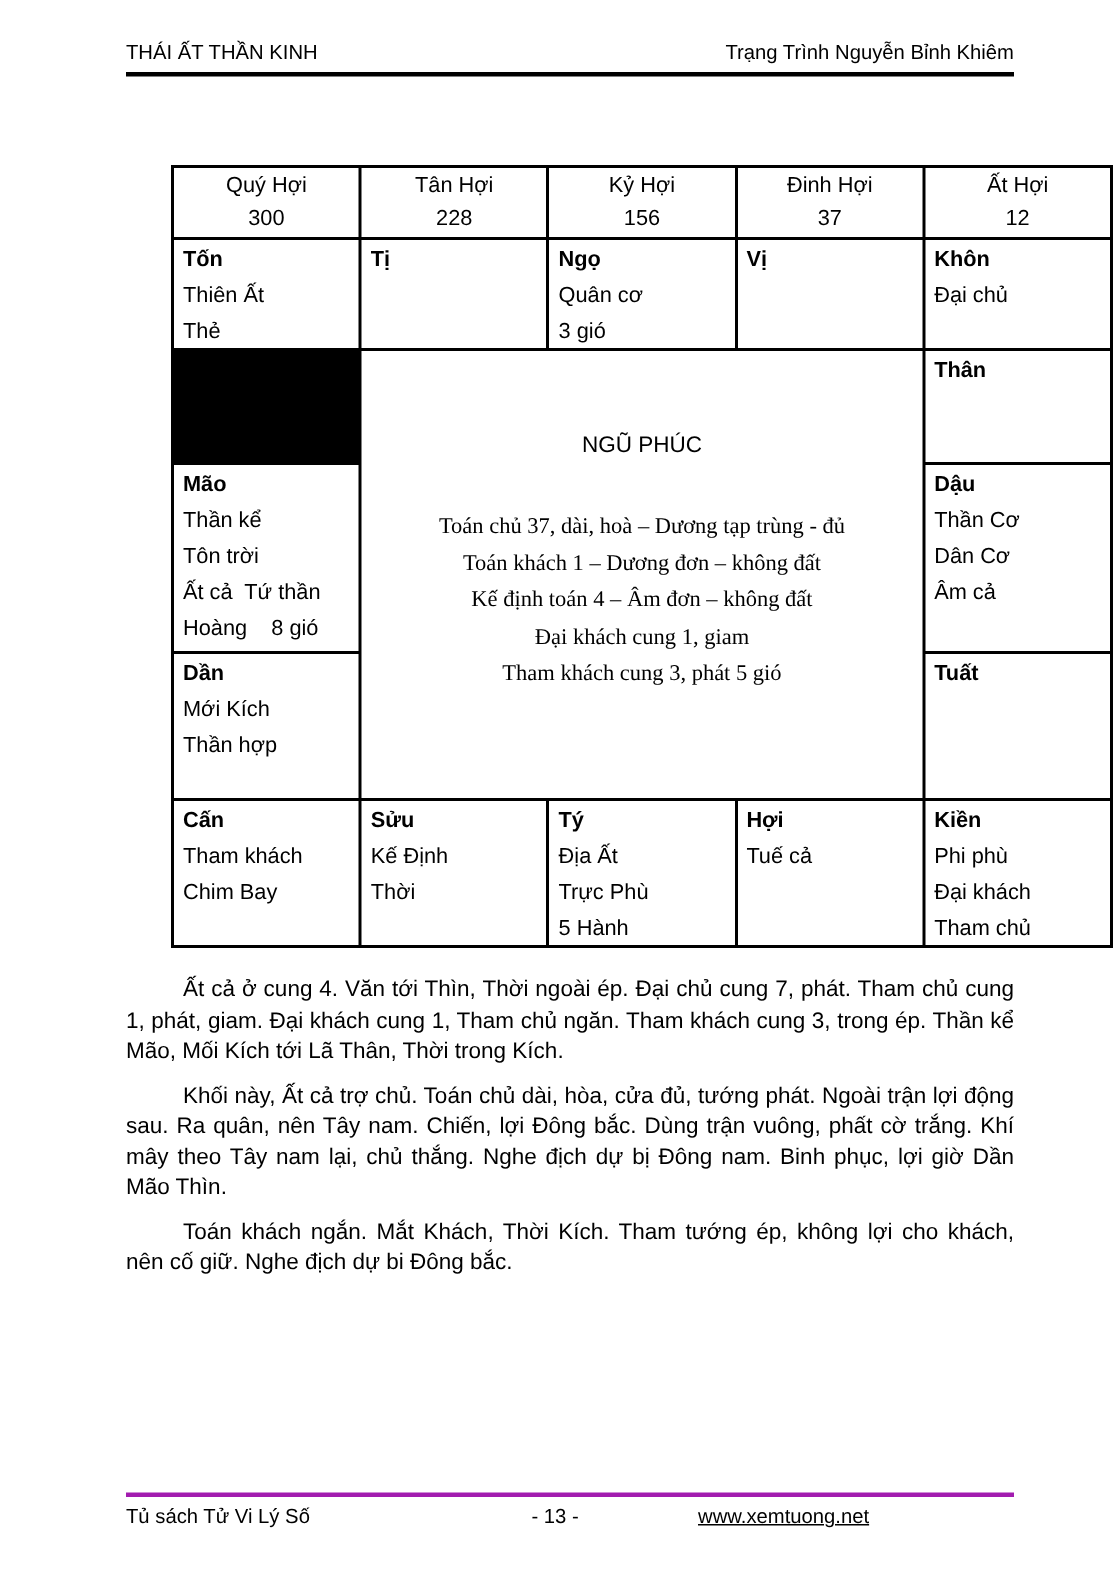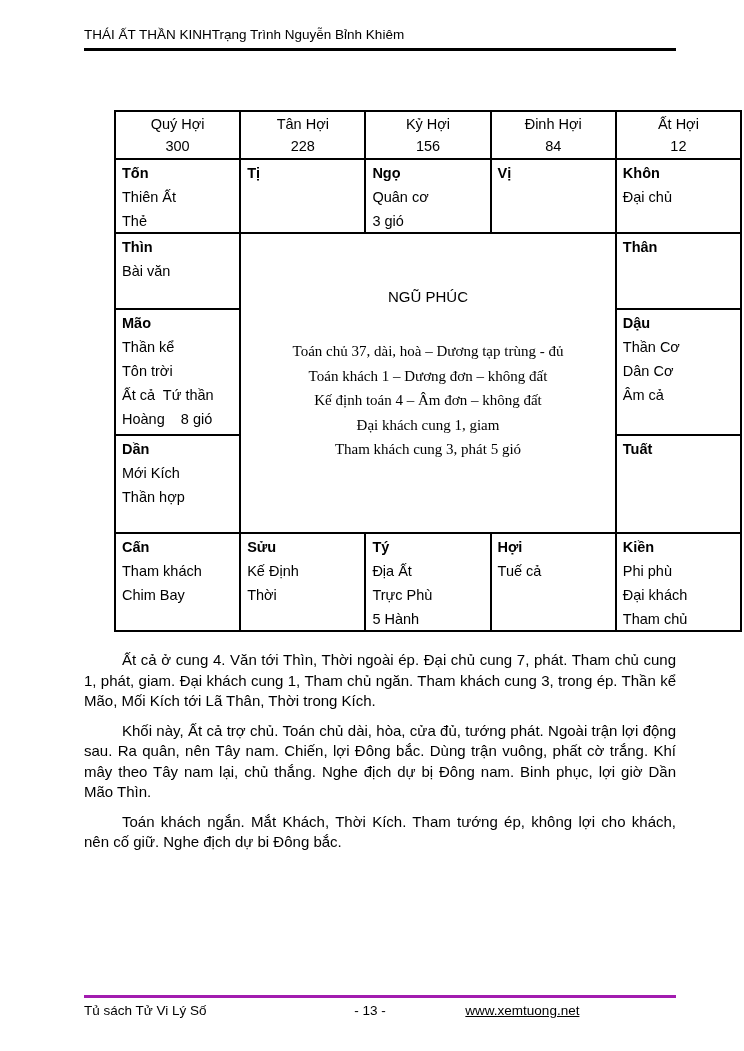--- a/index.html
+++ b/index.html
@@ -2,21 +2,21 @@
 <html><head>
 <meta charset="utf-8">
 <style>
   html,body{margin:0;padding:0;}
   body{background:#ffffff;}
   .page{position:relative;width:744px;height:1051px;background:#ffffff;
         font-family:"Liberation Sans","DejaVu Sans",sans-serif;color:#000;overflow:hidden;}
 
   
   .page-header{position:absolute;top:27px;left:84px;width:592px;display:flex;
-               justify-content:flex-start;align-items:flex-end;
+               justify-content:space-between;align-items:flex-end;
                border-bottom:3px solid #000;padding-bottom:6px;font-size:13.5px;}
 
   
   .chart{position:absolute;left:114px;top:110px;width:628px;height:522px;
          display:grid;grid-template-columns:repeat(5,1fr);
          grid-template-rows:46px 72px 74px 124px 96px auto;
          gap:2px;background:#000;border:2px solid #000;box-sizing:border-box;}
   .cell{background:#fff;padding:1px 6px;overflow:hidden;font-size:14.5px;line-height:24px;}
   .cell-line{white-space:pre-wrap;}
   .cell-title{font-weight:bold;white-space:pre-wrap;}
@@ -58,21 +58,21 @@
     <div class="cell year" style="grid-area:1/2">
       <div>Tân Hợi</div>
       <div>228</div>
     </div>
     <div class="cell year" style="grid-area:1/3">
       <div>Kỷ Hợi</div>
       <div>156</div>
     </div>
     <div class="cell year" style="grid-area:1/4">
       <div>Đinh Hợi</div>
-      <div>84</div>
+      <div>37</div>
     </div>
     <div class="cell year" style="grid-area:1/5">
       <div>Ất Hợi</div>
       <div>12</div>
     </div>
 
     <div class="cell" style="grid-area:2/1">
       <div class="cell-title">Tốn</div>
       <div>
           <div class="cell-line">Thiên Ất</div>
@@ -94,26 +94,20 @@
       <div class="cell-title">Vị</div>
       <div></div>
     </div>
     <div class="cell" style="grid-area:2/5">
       <div class="cell-title">Khôn</div>
       <div>
           <div class="cell-line">Đại chủ</div>
         </div>
     </div>
 
-    <div class="cell" style="grid-area:3/1">
-      <div class="cell-title">Thìn</div>
-      <div>
-          <div class="cell-line">Bài văn</div>
-        </div>
-    </div>
     <div class="cell" style="grid-area:3/5">
       <div class="cell-title">Thân</div>
       <div></div>
     </div>
 
     <div class="cell center-cell" style="grid-area:3/2/6/5">
       <div class="center-title">NGŨ PHÚC</div>
       <div class="center-lines">
           <div class="cell-line">Toán chủ 37, dài, hoà – Dương tạp trùng - đủ</div>
           <div class="cell-line">Toán khách 1 – Dương đơn – không đất</div>

